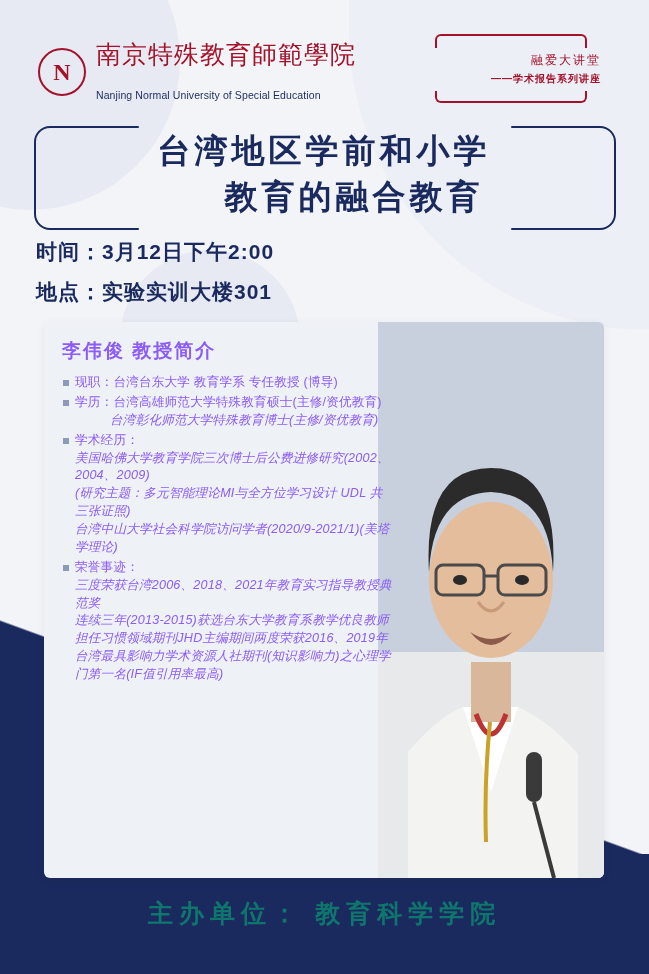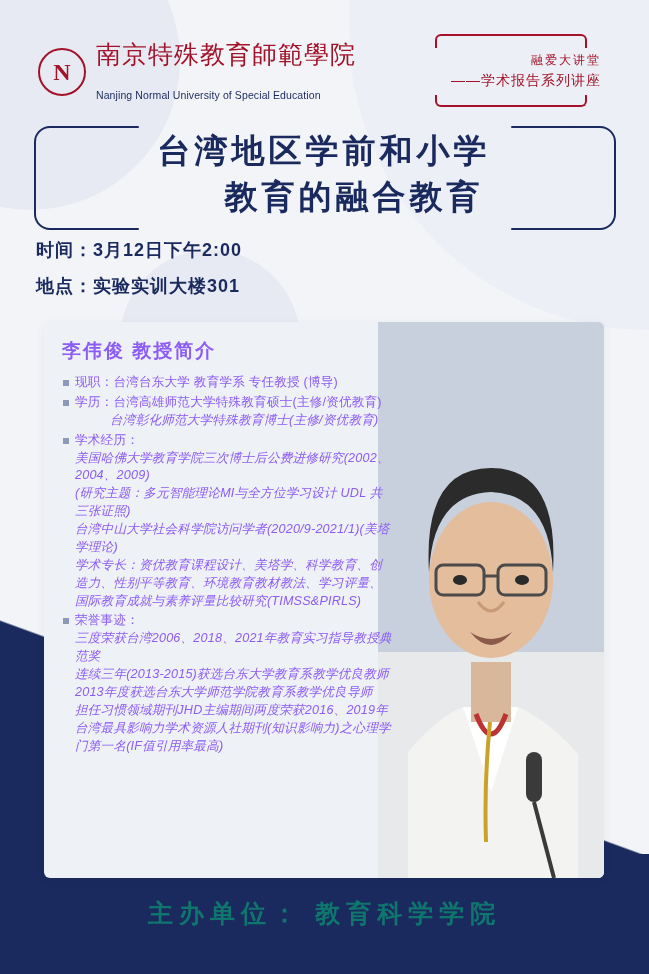--- a/index.html
+++ b/index.html
@@ -64,21 +64,21 @@
   }
   
   .ribbon{
     position:absolute;right:48px;top:34px;width:180px;text-align:right;color:#a3122a;
   }
   .ribbon .bracket-top{
     width:148px;height:12px;margin:0 auto;border:2px solid #a3122a;border-bottom:none;
     border-radius:6px 6px 0 0;
   }
   .ribbon .r1{font-size:12px;letter-spacing:2px;margin-top:4px;}
-  .ribbon .r2{font-size:14px;letter-spacing:1px;margin-top:3px;font-weight:normal;}
+  .ribbon .r2{font-size:10px;letter-spacing:1px;margin-top:3px;font-weight:bold;}
   .ribbon .bracket-bot{
     width:148px;height:10px;margin:5px auto 0;border:2px solid #a3122a;border-top:none;
     border-radius:0 0 6px 6px;
   }
   
   .title-wrap{
     position:absolute;left:34px;top:126px;width:580px;height:105px;
   }
   .title-frame{
     position:absolute;left:0;top:0;width:578px;height:100px;
@@ -95,21 +95,21 @@
     font-weight:bold;color:#1b2a5e;font-size:33px;letter-spacing:4px;
     line-height:1.28;text-align:center;
   }
   .title-line.l1{position:absolute;left:40px;top:4px;width:500px;}
   .title-line.l2{position:absolute;left:70px;top:50px;width:500px;}
   
   .meta{
     position:absolute;left:36px;top:238px;color:#1b2a5e;
   }
   .meta div{
-    font-size:18px;font-weight:bold;letter-spacing:1px;margin-bottom:12px;
+    font-size:21px;font-weight:bold;letter-spacing:1px;margin-bottom:12px;
     font-family:"Liberation Sans",sans-serif;
   }
   
   .card{
     position:absolute;left:44px;top:322px;width:560px;height:556px;
     background:#eef1f6;border-radius:6px;
     box-shadow:0 2px 10px rgba(0,0,0,.06);
   }
   .photo{
     position:absolute;right:0;top:0;width:226px;height:556px;
@@ -226,30 +226,28 @@
       </div>
 
       <div class="bio-block">
         <div class="bio-row">
           <div class="bullet"></div>
           <div class="bio-text">学术经历：</div>
         </div>
         <div class="bio-sub">美国哈佛大学教育学院三次博士后公费进修研究(2002、2004、2009)</div>
         <div class="bio-sub">(研究主题：多元智能理论MI与全方位学习设计 UDL 共三张证照)</div>
         <div class="bio-sub">台湾中山大学社会科学院访问学者(2020/9-2021/1)(美塔学理论)</div>
-        <div class="bio-sub">学术专长：资优教育课程设计、美塔学、科学教育、创造力、性别平等教育、环境教育教材教法、学习评量、国际教育成就与素养评量比较研究(TIMSS&amp;PIRLS)</div>
       </div>
 
       <div class="bio-block">
         <div class="bio-row">
           <div class="bullet"></div>
           <div class="bio-text">荣誉事迹：</div>
         </div>
         <div class="bio-sub">三度荣获台湾2006、2018、2021年教育实习指导教授典范奖</div>
         <div class="bio-sub">连续三年(2013-2015)获选台东大学教育系教学优良教师</div>
-        <div class="bio-sub">2013年度获选台东大学师范学院教育系教学优良导师</div>
         <div class="bio-sub">担任习惯领域期刊JHD主编期间两度荣获2016、2019年台湾最具影响力学术资源人社期刊(知识影响力)之心理学门第一名(IF值引用率最高)</div>
       </div>
     </div>
   </div>
 
   <div class="footer">主办单位： 教育科学学院</div>
 </div>
 
 </body></html>

